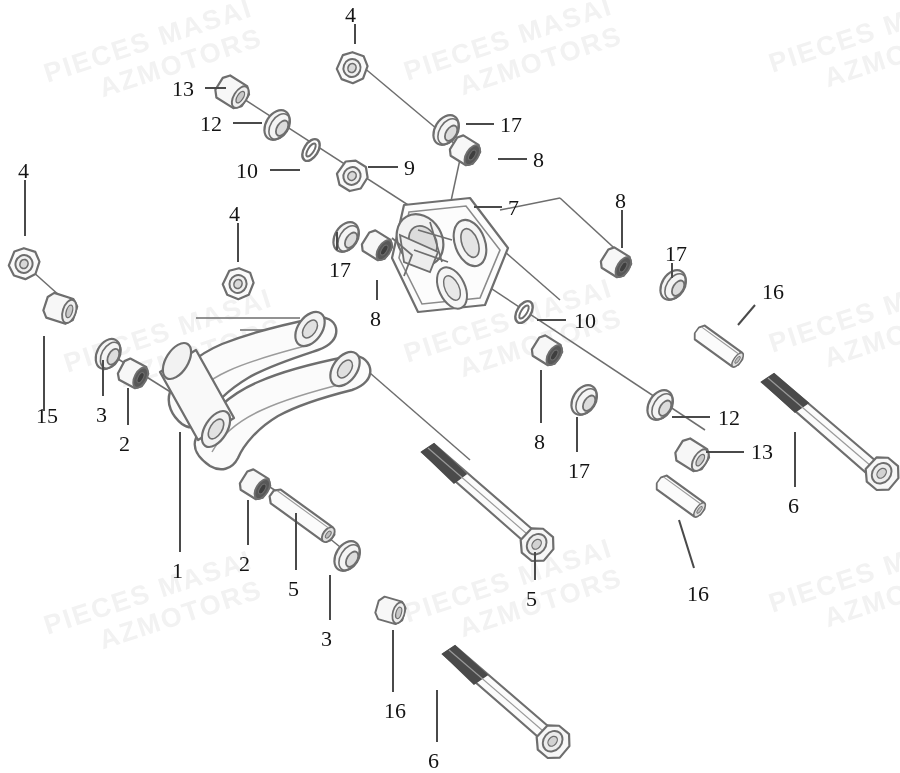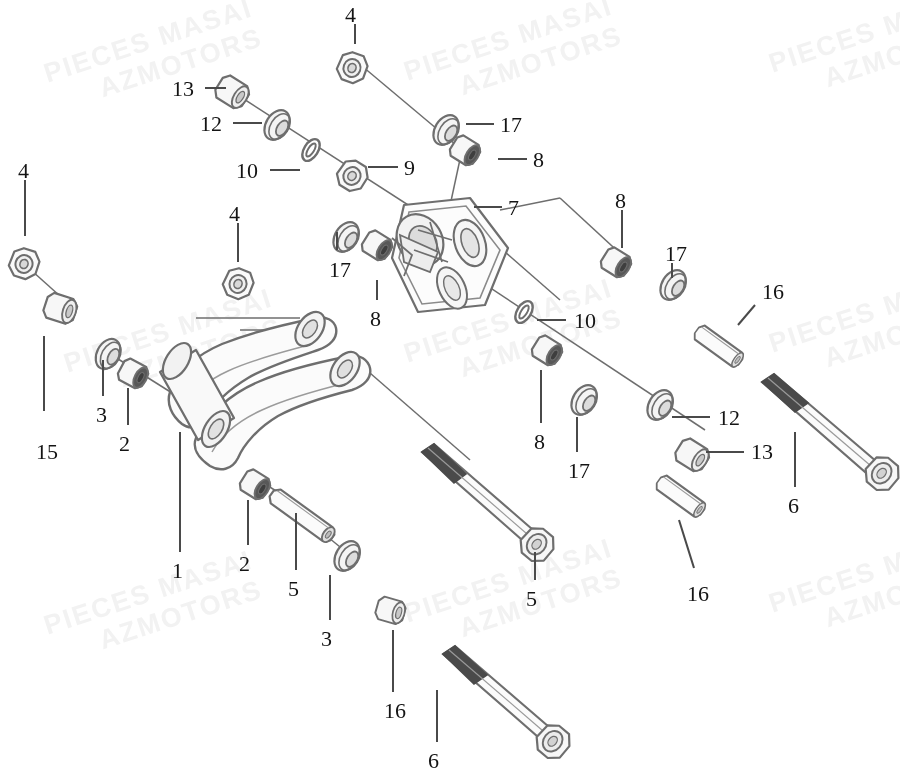--- a/index.html
+++ b/index.html
@@ -347,21 +347,21 @@
       <div class="lbl" style="left: 508px; top: 197px;">7</div>
       <div class="lbl" style="left: 615px; top: 190px;">8</div>
       <div class="lbl" style="left: 229px; top: 203px;">4</div>
       <div class="lbl" style="left: 329px; top: 259px;">17</div>
       <div class="lbl" style="left: 665px; top: 243px;">17</div>
       <div class="lbl" style="left: 762px; top: 281px;">16</div>
       <div class="lbl" style="left: 370px; top: 308px;">8</div>
       <div class="lbl" style="left: 574px; top: 310px;">10</div>
       <div class="lbl" style="left: 96px; top: 404px;">3</div>
       <div class="lbl" style="left: 718px; top: 407px;">12</div>
-      <div class="lbl" style="left: 36px; top: 441px;">15</div>
+      <div class="lbl" style="left: 36px; top: 405px;">15</div>
       <div class="lbl" style="left: 119px; top: 433px;">2</div>
       <div class="lbl" style="left: 534px; top: 431px;">8</div>
       <div class="lbl" style="left: 751px; top: 441px;">13</div>
       <div class="lbl" style="left: 568px; top: 460px;">17</div>
       <div class="lbl" style="left: 788px; top: 495px;">6</div>
       <div class="lbl" style="left: 172px; top: 560px;">1</div>
       <div class="lbl" style="left: 239px; top: 553px;">2</div>
       <div class="lbl" style="left: 288px; top: 578px;">5</div>
       <div class="lbl" style="left: 526px; top: 588px;">5</div>
       <div class="lbl" style="left: 687px; top: 583px;">16</div>

